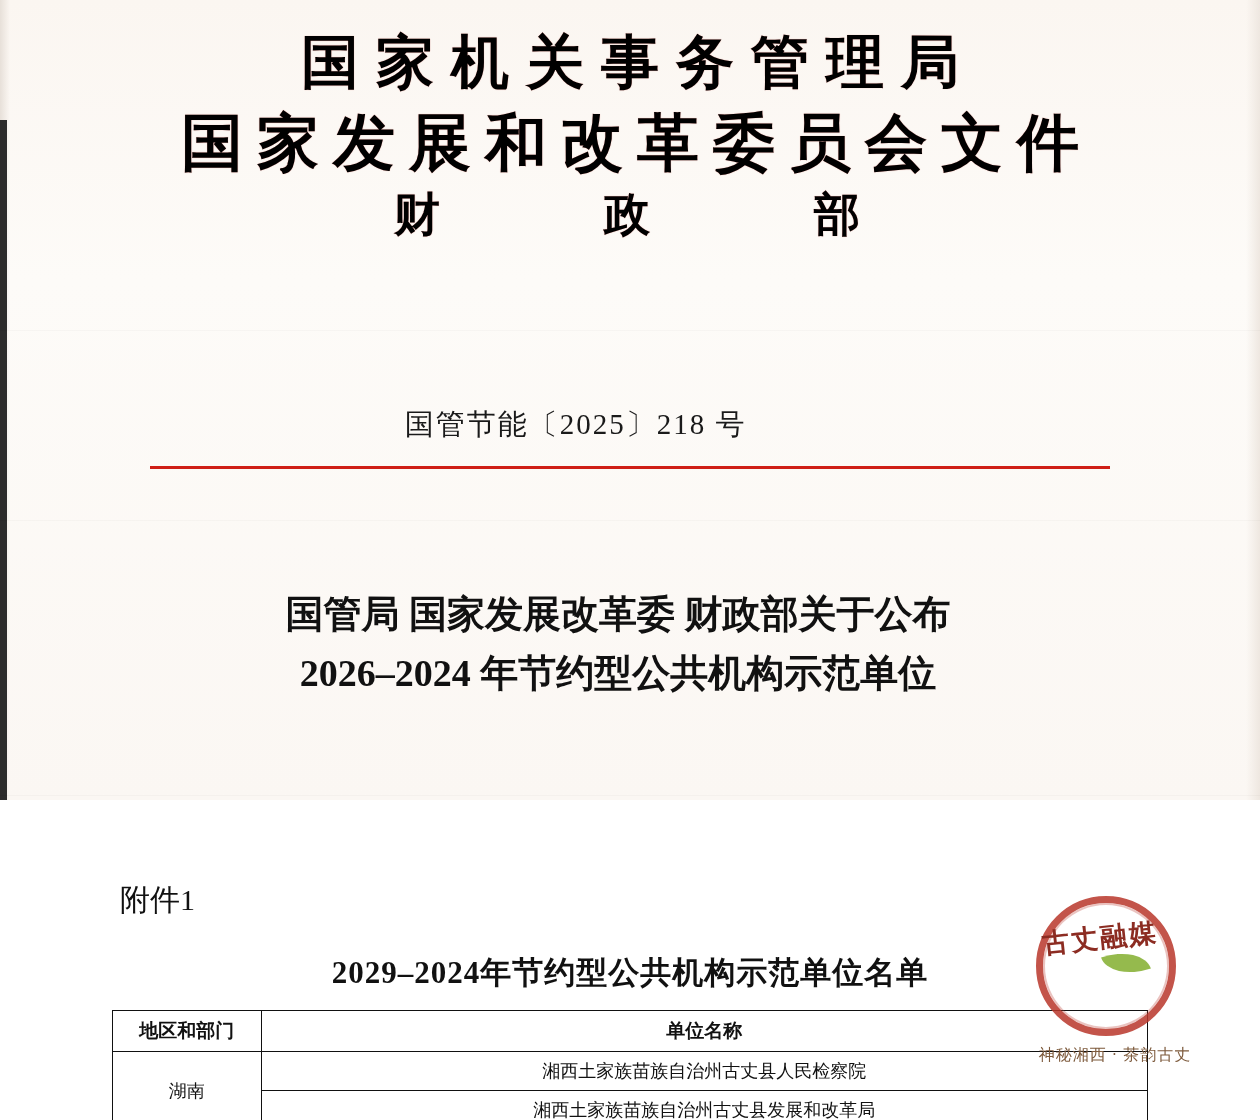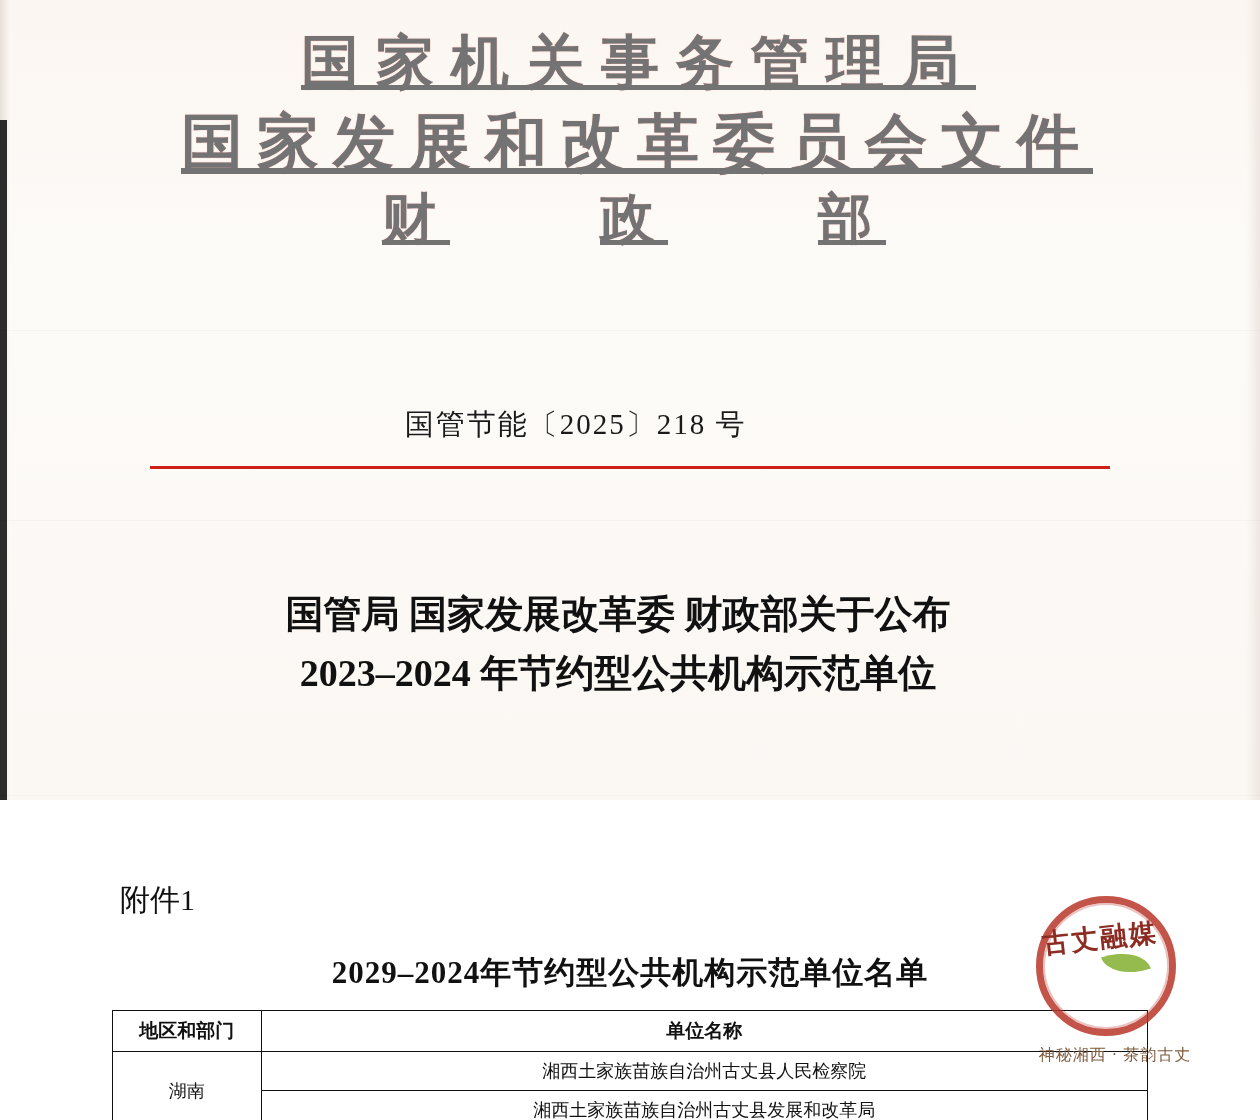--- a/index.html
+++ b/index.html
@@ -53,45 +53,44 @@
     width: 14px; height: 800px;
     background: linear-gradient(270deg, #eee7e0 0%, rgba(238,231,224,0) 100%);
   }
 
   
   .masthead {
     position: absolute;
     left: 0; top: 34px;
     width: 1260px;
     text-align: center;
-    color: #737373;
+    color: #000000;
     font-family: "Liberation Serif", serif;
     font-weight: bold;
     line-height: 1;
     text-shadow: 0 0 1px rgba(216,31,20,.45);
-    text-decoration: underline;
   }
   .mast-line {
     display: block;
     white-space: nowrap;
   }
   .mast-line-1 {
     font-size: 58px;
     letter-spacing: 17px;
     padding-left: 17px;
     margin-bottom: 20px;
   }
   .mast-line-2 {
     font-size: 62px;
     letter-spacing: 14px;
     padding-left: 14px;
     margin-bottom: 18px;
   }
   .mast-line-3 {
-    font-size: 54px;
+    font-size: 46px;
     letter-spacing: 14px;
     padding-left: 8px;
   }
   .mast-line-3 .sp {
     display: inline-block;
     width: 150px;
   }
 
   
   .doc-number {
@@ -255,21 +254,21 @@
       <span>财</span><span class="sp"></span><span>政</span><span class="sp"></span><span>部</span>
     </span>
   </div>
 
   <div class="doc-number">国管节能〔2025〕218 号</div>
 
   <div class="red-rule"></div>
 
   <div class="doc-title">
     <span class="t-line">国管局 国家发展改革委 财政部关于公布</span>
-    <span class="t-line">2023–2024 年节约型公共机构示范单位</span>
+    <span class="t-line">2026–2024 年节约型公共机构示范单位</span>
   </div>
 
   <div class="attachment-label">附件1</div>
 
   <div class="attachment-title">2029–2024年节约型公共机构示范单位名单</div>
 
   <table class="list-table">
     <tbody>
         <tr>
       <th class="col-region">地区和部门</th>

